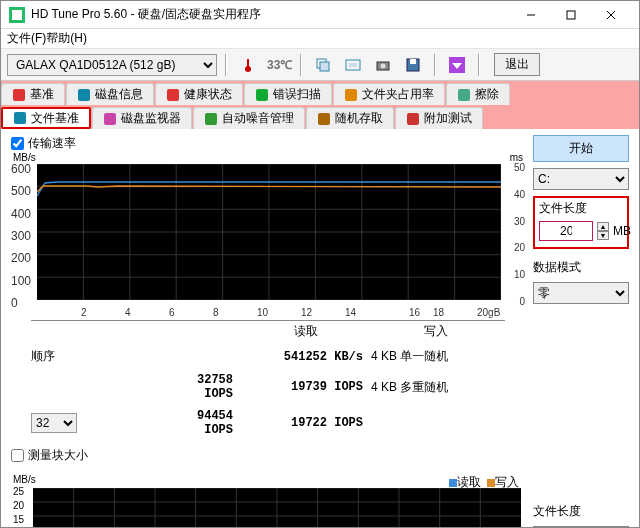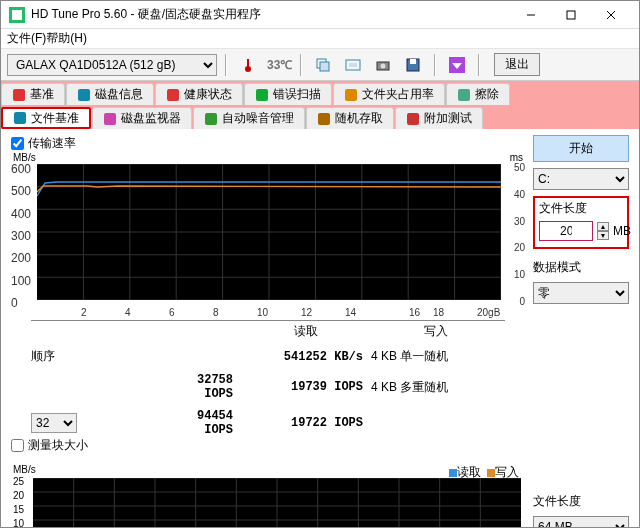--- a/index.html
+++ b/index.html
@@ -292,21 +292,21 @@
         <div class="val">32758 IOPS</div>
         <div class="val">19739 IOPS</div>
 
         <div>4 KB 多重随机</div>
         <div><select><option>32</option></select></div>
         <div class="val">94454 IOPS</div>
         <div class="val">19722 IOPS</div>
       </div>
     </div>
 
-    <label class="chk" style="">
+    <label class="chk" style="margin-top:10px">
       <input type="checkbox" style="">
       <span>测量块大小</span>
     </label>
     <div class="chartbox2">
       <div class="legend">
         <span><span class="sw" style="background:#3a8edb"></span><span>读取</span></span>
         <span><span class="sw" style="background:#e08a2a"></span><span>写入</span></span>
       </div>
       <span style="position:absolute;left:2px;top:0;font-size:10px">MB/s</span>
       <div id="c2yl">

